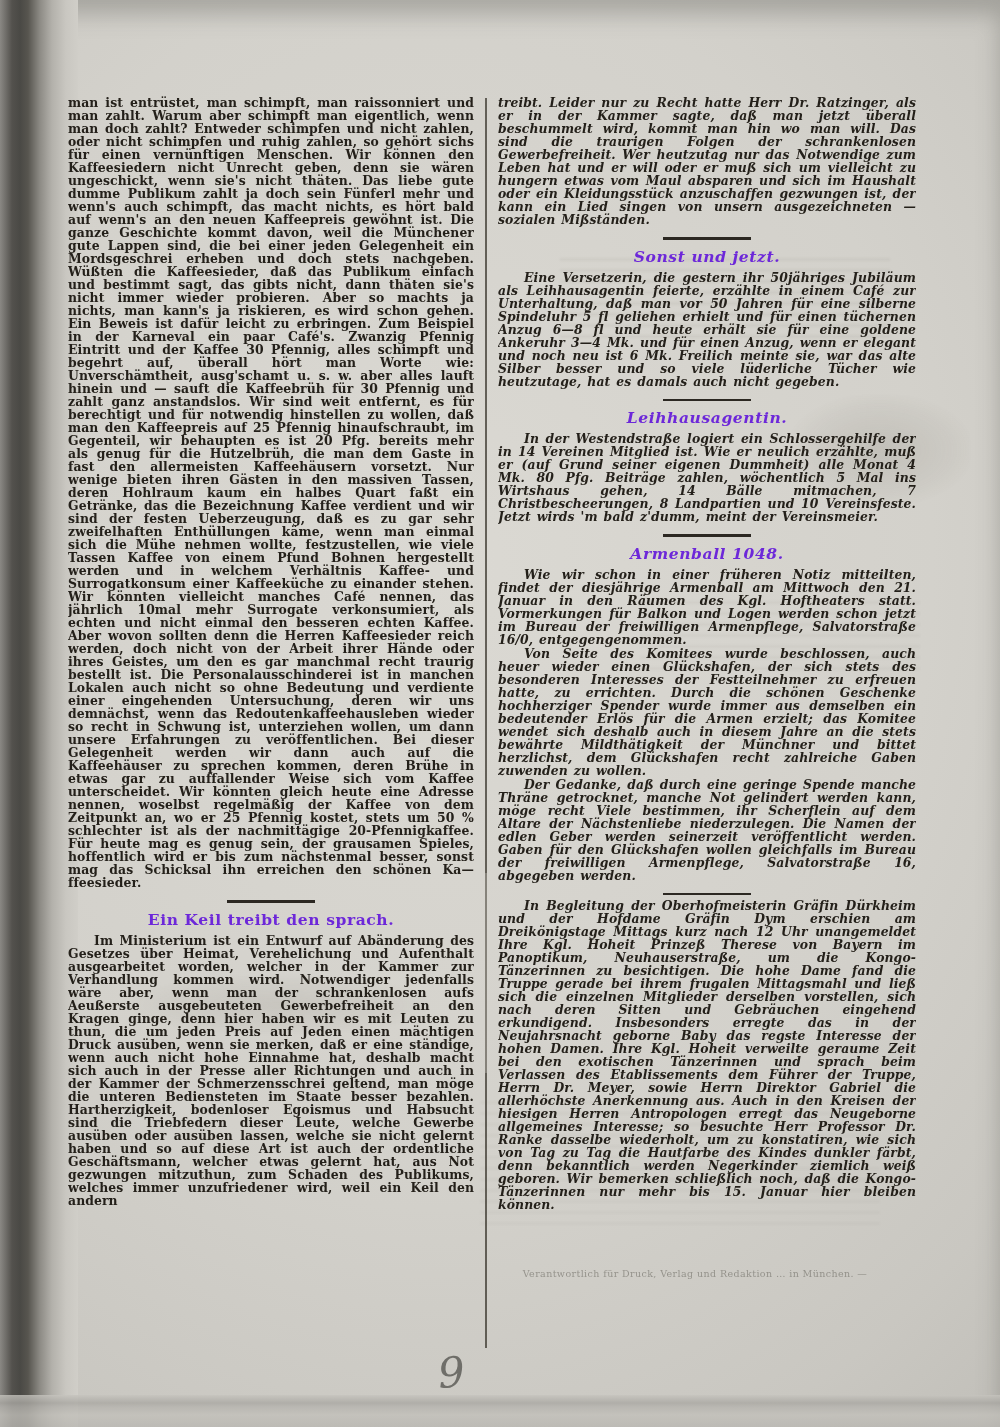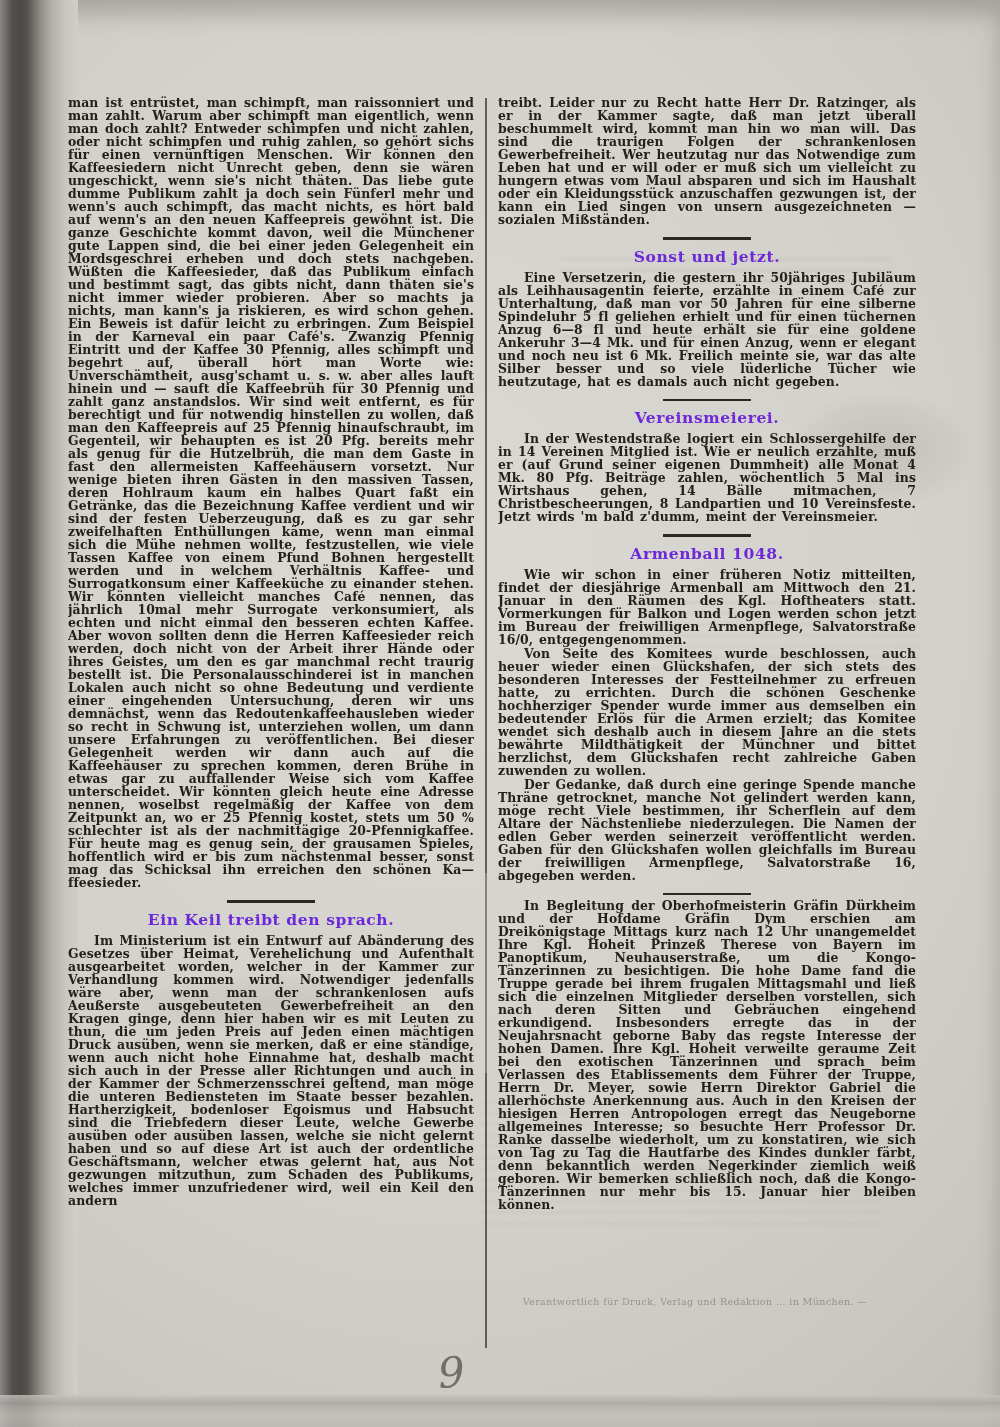--- a/index.html
+++ b/index.html
@@ -26,36 +26,36 @@
     position:absolute;left:0;top:1395px;width:1000px;height:32px;
     background:linear-gradient(180deg,#c6c4be 0,#a9a7a2 8px,#b5b3ae 12px,#c2c0ba 20px,#bab8b3 32px);
     opacity:.8;
   }
   .content{
     position:absolute;left:68px;top:96px;width:852px;height:1252px;
     display:flex;overflow:hidden;
   }
   .col{overflow:hidden;color:#24201a;}
   .col.left{width:406px;}
-  .col.right{width:418px;}
+  .col.right{width:418px;font-style:italic;}
   .colrule{width:2px;background:linear-gradient(180deg,#3c382f 0 62%,#6b675e 62% 78%,#3c382f 78% 100%);margin:2px 11px 0 11px;opacity:.75;}
   .par{
     margin:0;
     font-size:12.4px;line-height:13px;font-weight:bold;
     text-align:justify;text-indent:26px;word-spacing:1.5px;letter-spacing:.1px;
   }
   .par.no-indent{text-indent:0;}
   .par + .par{margin-top:1px;}
   h3.headline{
     margin:7px 0 5px 0;text-align:center;
     font-size:15.5px;font-weight:bold;letter-spacing:.6px;color:#6d28d9;
   }
   .sep{width:88px;height:2.5px;background:#2c2822;margin:11px auto 4px auto;}
   .imprint{
-    position:absolute;left:470px;top:1296px;width:450px;
+    position:absolute;left:470px;top:1268px;width:450px;
     font-size:9.5px;color:rgba(86,83,76,.48);letter-spacing:.4px;text-align:center;
   }
   .pagenum{
     position:absolute;left:438px;top:1348px;
     font-size:42px;font-style:italic;font-weight:normal;color:#6f6e69;
     transform:rotate(-4deg);font-family:"DejaVu Serif",serif;
   }
   
   .ghost{position:absolute;pointer-events:none;filter:blur(1.2px);}
   .ghost.lines{
@@ -94,21 +94,21 @@
     <div class="col right">
       <p class="par no-indent">treibt. Leider nur zu Recht hatte Herr Dr. Ratzinger, als er in der Kammer sagte, daß man jetzt überall beschummelt wird, kommt man hin wo man will. Das sind die traurigen Folgen der schrankenlosen Gewerbefreiheit. Wer heutzutag nur das Notwendige zum Leben hat und er will oder er muß sich um vielleicht zu hungern etwas vom Maul absparen und sich im Haushalt oder ein Kleidungsstück anzuschaffen gezwungen ist, der kann ein Lied singen von unsern ausgezeichneten — sozialen Mißständen.</p>
 
       <div class="sep"></div>
 
       <h3 class="headline">Sonst und jetzt.</h3>
       <p class="par">Eine Versetzerin, die gestern ihr 50jähriges Jubiläum als Leihhausagentin feierte, erzählte in einem Café zur Unterhaltung, daß man vor 50 Jahren für eine silberne Spindeluhr 5 fl geliehen erhielt und für einen tüchernen Anzug 6—8 fl und heute erhält sie für eine goldene Ankeruhr 3—4 Mk. und für einen Anzug, wenn er elegant und noch neu ist 6 Mk. Freilich meinte sie, war das alte Silber besser und so viele lüderliche Tücher wie heutzutage, hat es damals auch nicht gegeben.</p>
 
       <div class="sep"></div>
 
-      <h3 class="headline">Vereinsmeierei.</h3>
+      <h3 class="headline">Leihhausagentin.</h3>
       <p class="par">In der Westendstraße logiert ein Schlossergehilfe der in 14 Vereinen Mitglied ist. Wie er neulich erzählte, muß er (auf Grund seiner eigenen Dummheit) alle Monat 4 Mk. 80 Pfg. Beiträge zahlen, wöchentlich 5 Mal ins Wirtshaus gehen, 14 Bälle mitmachen, 7 Christbescheerungen, 8 Landpartien und 10 Vereinsfeste. Jetzt wirds 'm bald z'dumm, meint der Vereinsmeier.</p>
 
       <div class="sep"></div>
 
       <h3 class="headline">Armenball 1048.</h3>
       <p class="par">Wie wir schon in einer früheren Notiz mitteilten, findet der diesjährige Armenball am Mittwoch den 21. Januar in den Räumen des Kgl. Hoftheaters statt. Vormerkungen für Balkon und Logen werden schon jetzt im Bureau der freiwilligen Armenpflege, Salvatorstraße 16/0, entgegengenommen.</p>
       <p class="par">Von Seite des Komitees wurde beschlossen, auch heuer wieder einen Glückshafen, der sich stets des besonderen Interesses der Festteilnehmer zu erfreuen hatte, zu errichten. Durch die schönen Geschenke hochherziger Spender wurde immer aus demselben ein bedeutender Erlös für die Armen erzielt; das Komitee wendet sich deshalb auch in diesem Jahre an die stets bewährte Mildthätigkeit der Münchner und bittet herzlichst, dem Glückshafen recht zahlreiche Gaben zuwenden zu wollen.</p>
       <p class="par">Der Gedanke, daß durch eine geringe Spende manche Thräne getrocknet, manche Not gelindert werden kann, möge recht Viele bestimmen, ihr Scherflein auf dem Altare der Nächstenliebe niederzulegen. Die Namen der edlen Geber werden seinerzeit veröffentlicht werden. Gaben für den Glückshafen wollen gleichfalls im Bureau der freiwilligen Armenpflege, Salvatorstraße 16, abgegeben werden.</p>
 
       <div class="sep"></div>

